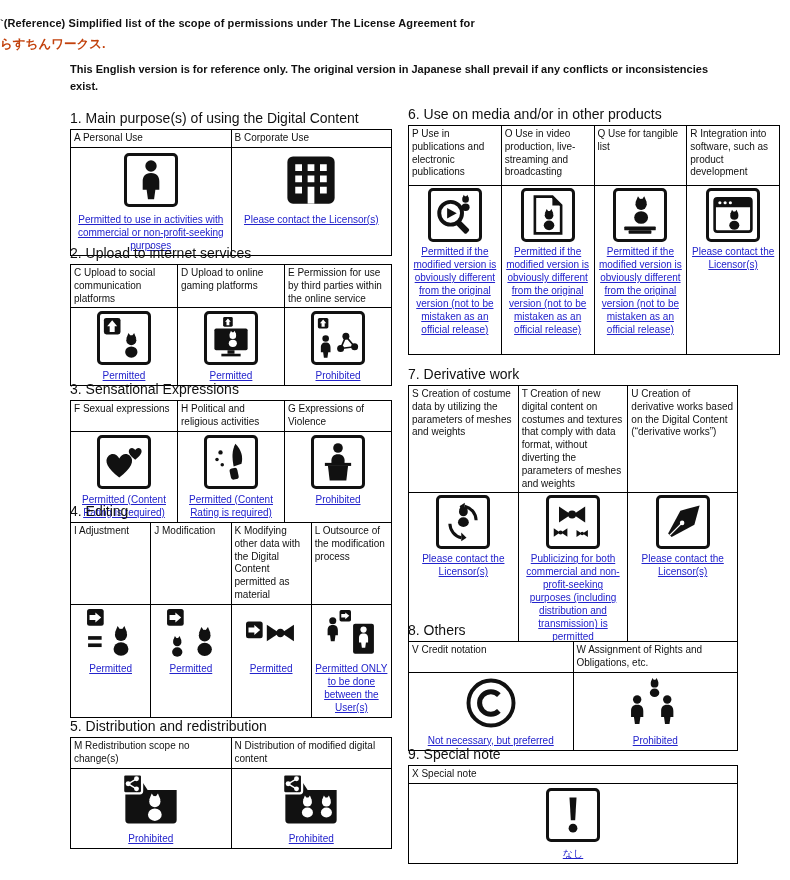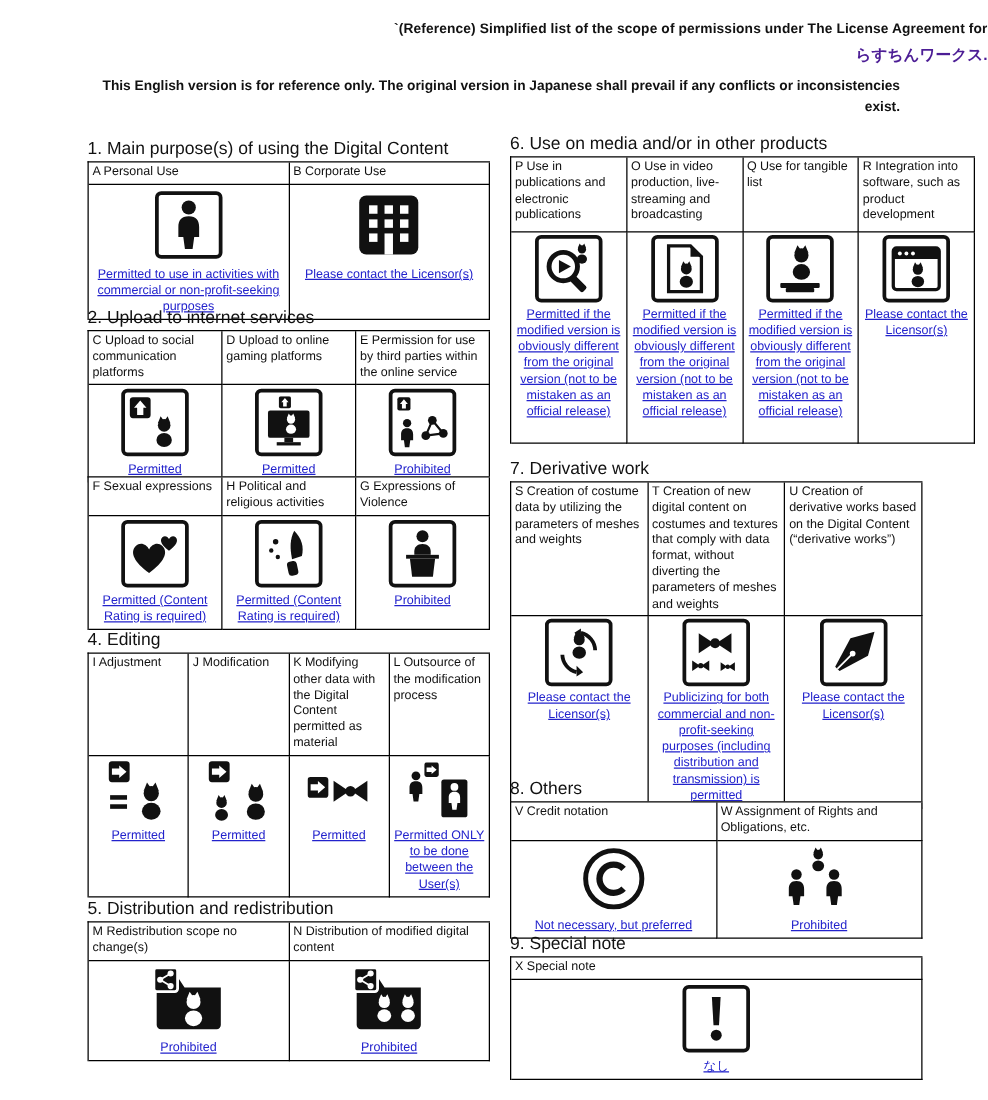--- a/index.html
+++ b/index.html
@@ -1,22 +1,22 @@
 <!DOCTYPE html>
 <html><head>
 <meta charset="utf-8">
 <style>
   *{margin:0;padding:0;box-sizing:border-box}
   html,body{background:#fff}
   body{width:790px;height:880px;font-family:"Liberation Sans",sans-serif;color:#111}
   .page{position:relative;width:790px;height:880px;overflow:hidden;background:#fff}
 
-  .titleblock{position:absolute;top:17px;left:0;width:100%;text-align:right;font-weight:700}
+  .titleblock{position:absolute;top:17px;left:0;width:100%;text-align:left;font-weight:700}
   .t1{font-size:11px;letter-spacing:.1px}
-  .t2{font-size:12.5px;color:#4c1d95;margin-top:7px}
+  .t2{font-size:12.5px;color:#c2410c;margin-top:7px}
   .t3{font-size:11px;margin:8px auto 0;width:650px;line-height:1.55}
 
   .sec{position:absolute}
   .sec-h{font-size:14px;margin-bottom:3px}
   .tbl{display:grid;border-top:1px solid #000;border-left:1px solid #000;background:#fff}
   .c1{grid-template-columns:1fr}
   .c2{grid-template-columns:1fr 1fr}
   .c3{grid-template-columns:1fr 1fr 1fr}
   .c4{grid-template-columns:1fr 1fr 1fr 1fr}
   .th,.td{border-right:1px solid #000;border-bottom:1px solid #000}
@@ -178,20 +178,21 @@
                 <path d="M33 22L43 34M33 22L27 36M27 36L43 34" stroke="#111" stroke-width="2" fill="none"></path>
               </svg>
             </span>
         </div>
         <div class="status">Prohibited</div>
       </div>
     </div>
   </section>
 
   <section class="sec sec3">
+    <div class="sec-h">3. Sensational Expressions</div>
     <div class="tbl c3">
       <div class="th">F Sexual expressions</div>
       <div class="th">H Political and religious activities</div>
       <div class="th">G Expressions of Violence</div>
       <div class="td">
         <div class="iconwrap ih60">
           <span class="frame">
               <svg viewBox="0 0 48 48">
                 <use href="#sym-heart" transform="translate(-3,3) scale(0.9)"></use>
                 <use href="#sym-heart" transform="translate(26,2) scale(0.45)"></use>

